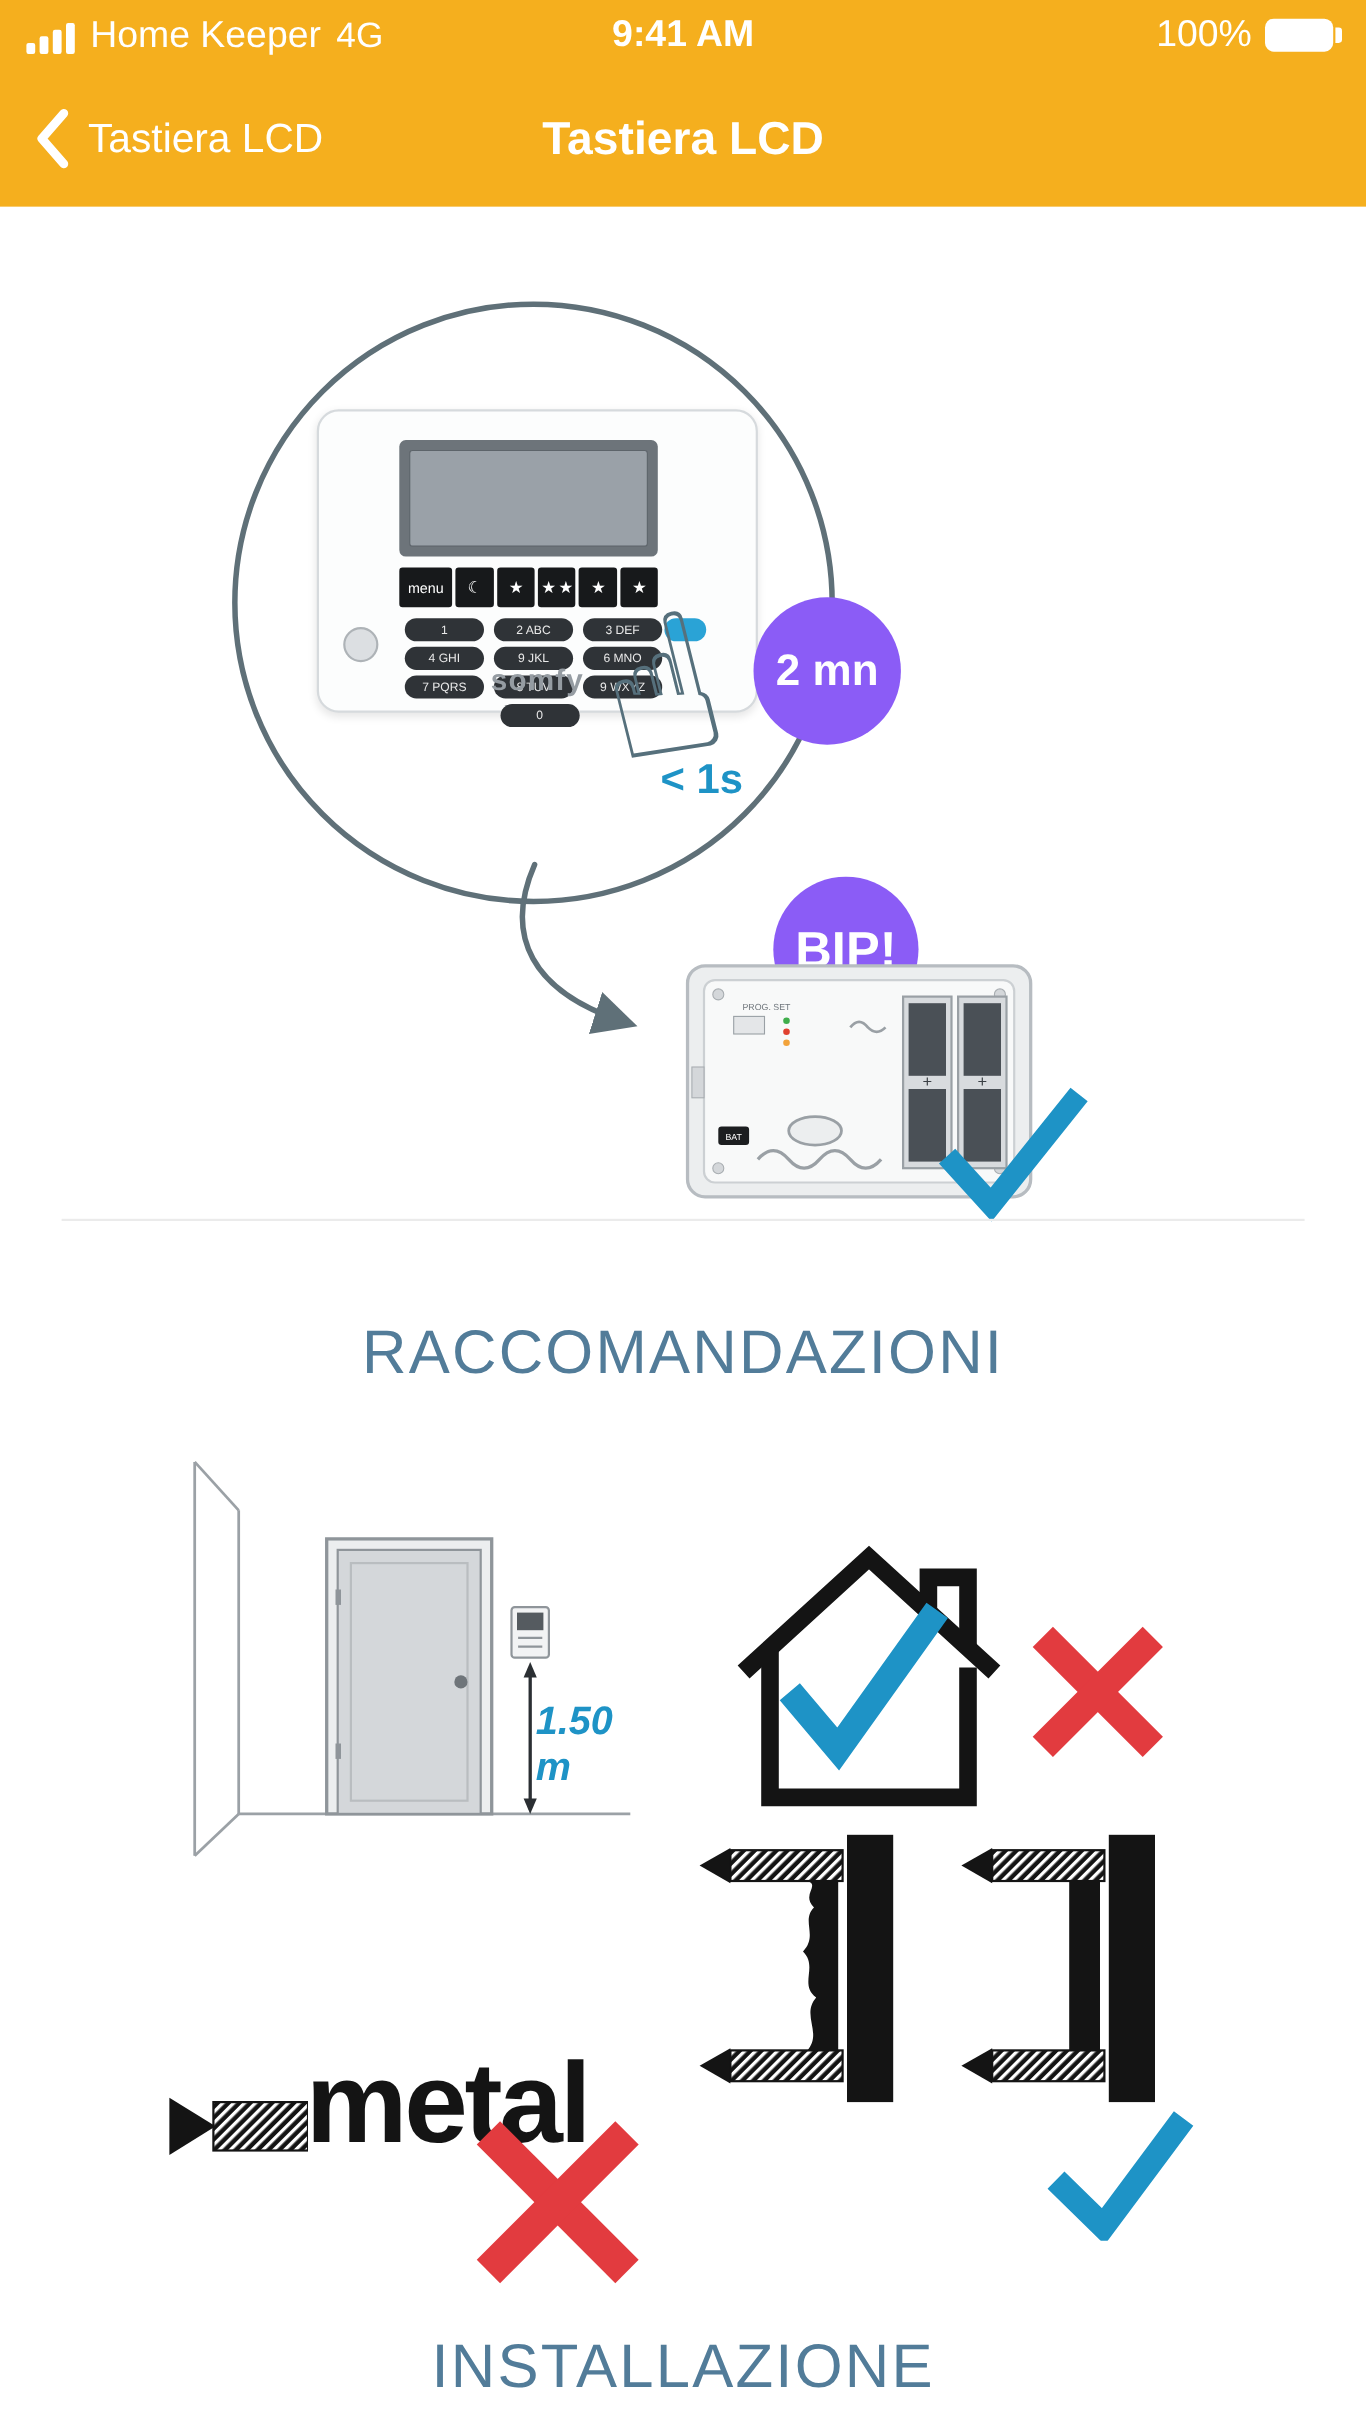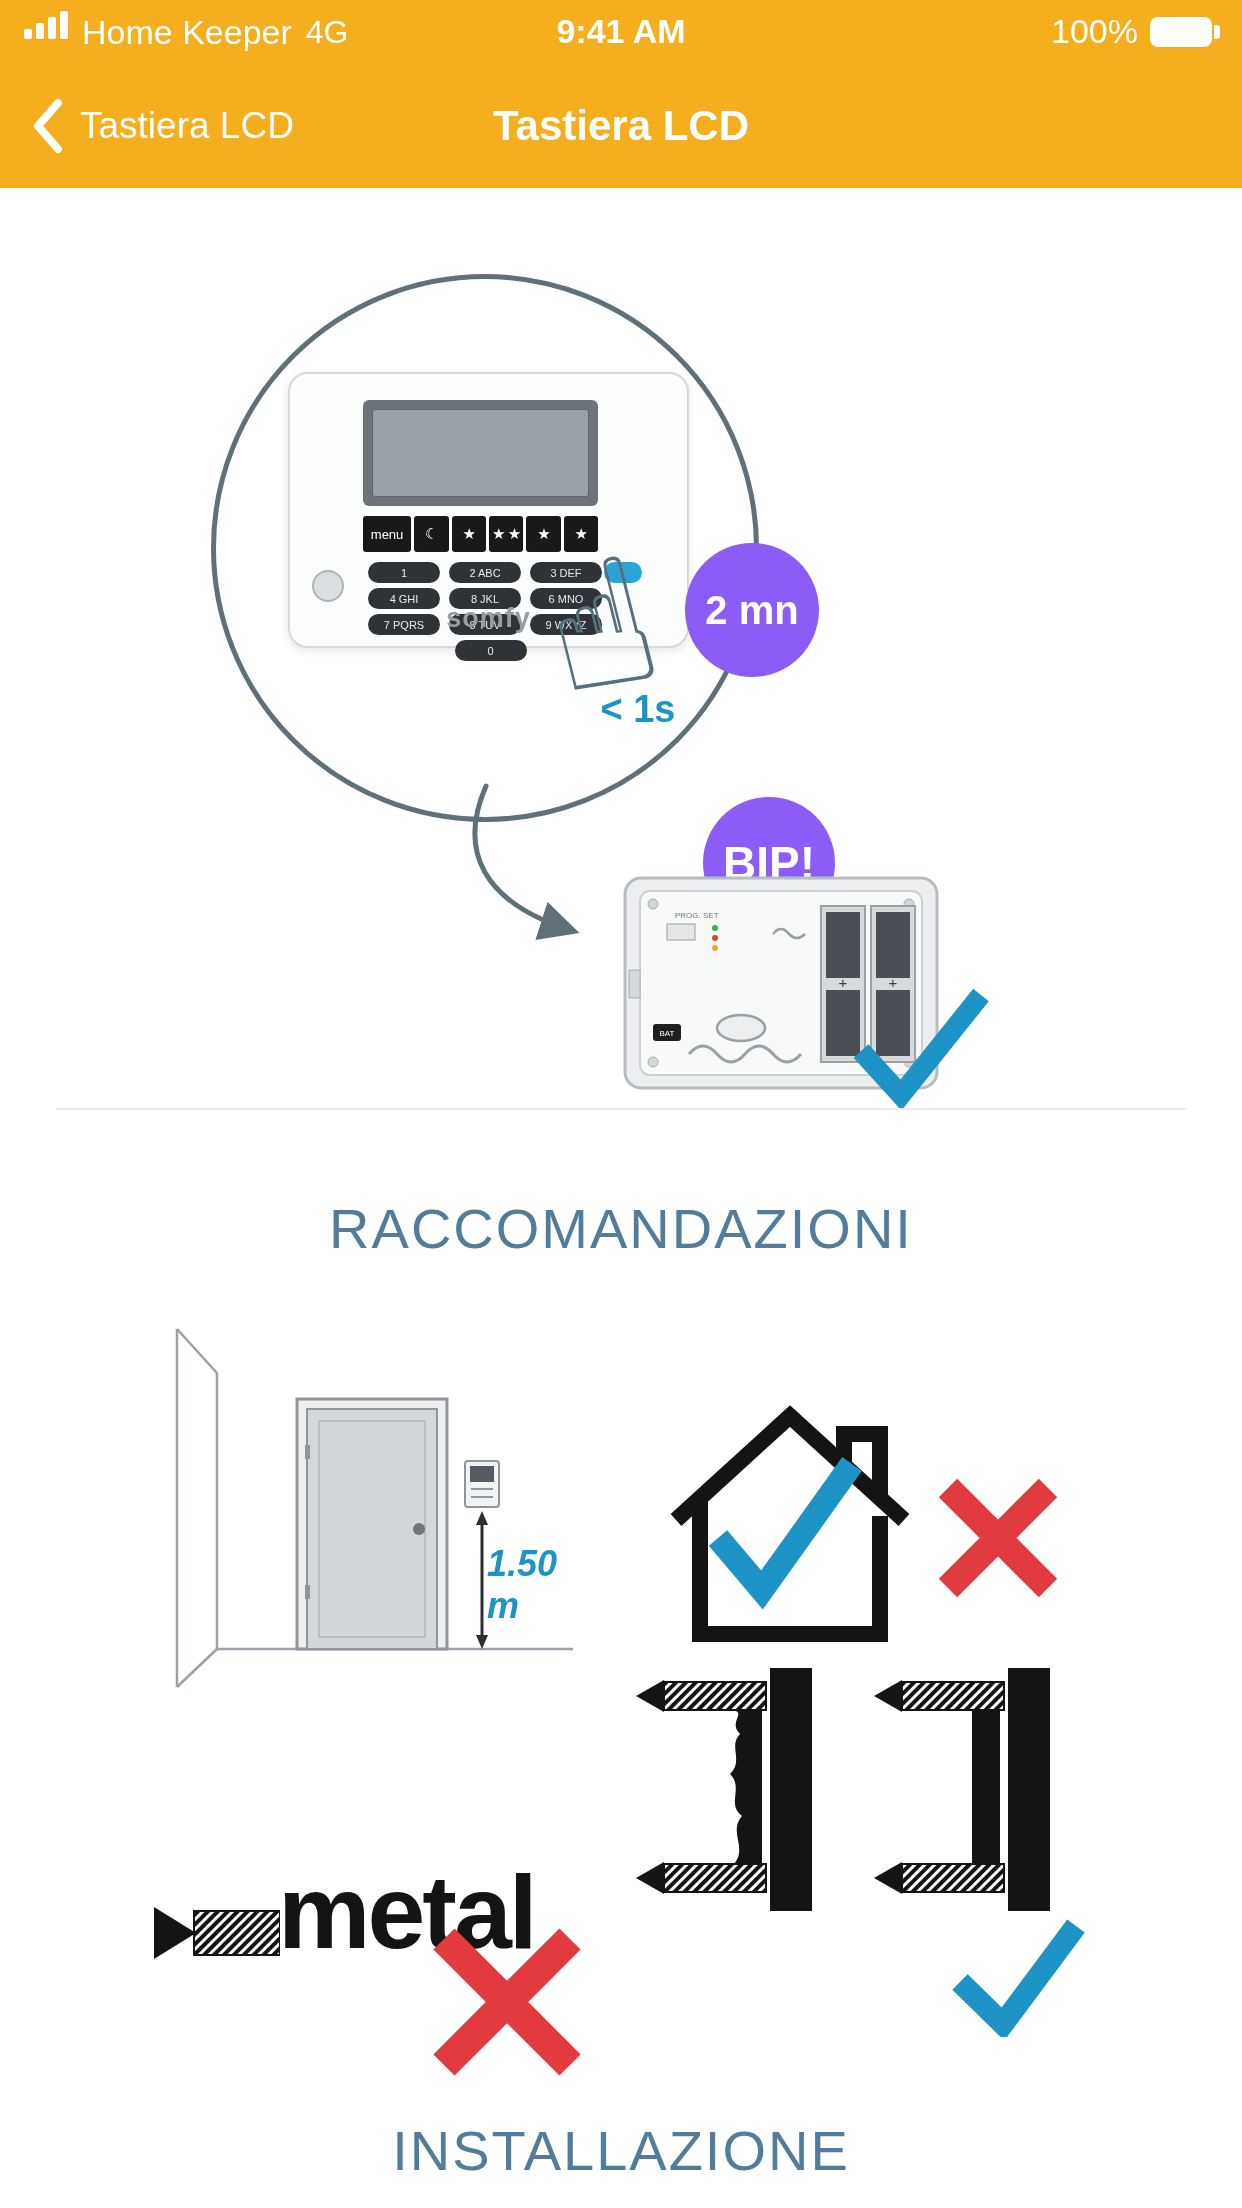--- a/index.html
+++ b/index.html
@@ -4,21 +4,21 @@
 <style>
   * { margin:0; padding:0; box-sizing:border-box; }
   html,body { background:#fff; }
   .screen {
     position:relative; width:1242px; height:2208px; overflow:hidden;
     background:#fff; font-family:"Liberation Sans", sans-serif;
   }
   
   .header { position:absolute; left:0; top:0; width:1242px; height:188px; background:#F5AF1E; }
   .statusbar { position:absolute; left:0; top:0; width:100%; height:63px; color:#fff; }
-  .sb-left { position:absolute; left:24px; top:12px; display:flex; align-items:flex-start; gap:14px; }
+  .sb-left { position:absolute; left:24px; top:12px; display:flex; align-items:flex-end; gap:14px; }
   .sb-bars { display:flex; align-items:flex-end; gap:4px; height:30px; padding-bottom:3px; }
   .sb-bars i { display:block; width:8px; background:#fff; border-radius:2px; }
   .sb-carrier { font-size:34px; font-weight:500; line-height:40px; }
   .sb-net { font-size:32px; line-height:40px; }
   .sb-time { position:absolute; left:0; top:12px; width:100%; text-align:center; font-size:34px; font-weight:700; }
   .sb-right { position:absolute; right:30px; top:12px; display:flex; align-items:center; gap:12px; }
   .sb-pct { font-size:34px; font-weight:500; }
   .sb-batt { position:relative; width:62px; height:30px; background:#fff; border-radius:8px; }
   .sb-batt::after { content:""; position:absolute; right:-8px; top:8px; width:6px; height:14px; background:#fff; border-radius:0 3px 3px 0; }
   .navbar { position:absolute; left:0; top:63px; width:100%; height:125px; color:#fff; }
@@ -123,21 +123,21 @@
       </div>
       <div class="lock"></div>
       <div class="keys">
         <div class="krow">
           <div class="key">1</div>
           <div class="key">2 ABC</div>
           <div class="key">3 DEF</div>
         </div>
         <div class="krow">
           <div class="key">4 GHI</div>
-          <div class="key">8 JKL</div>
+          <div class="key">9 JKL</div>
           <div class="key">6 MNO</div>
         </div>
         <div class="krow">
           <div class="key">7 PQRS</div>
           <div class="key">8 TUV</div>
           <div class="key">9 WXYZ</div>
         </div>
         <div class="krow">
           <div class="key zero">0</div>
         </div>

